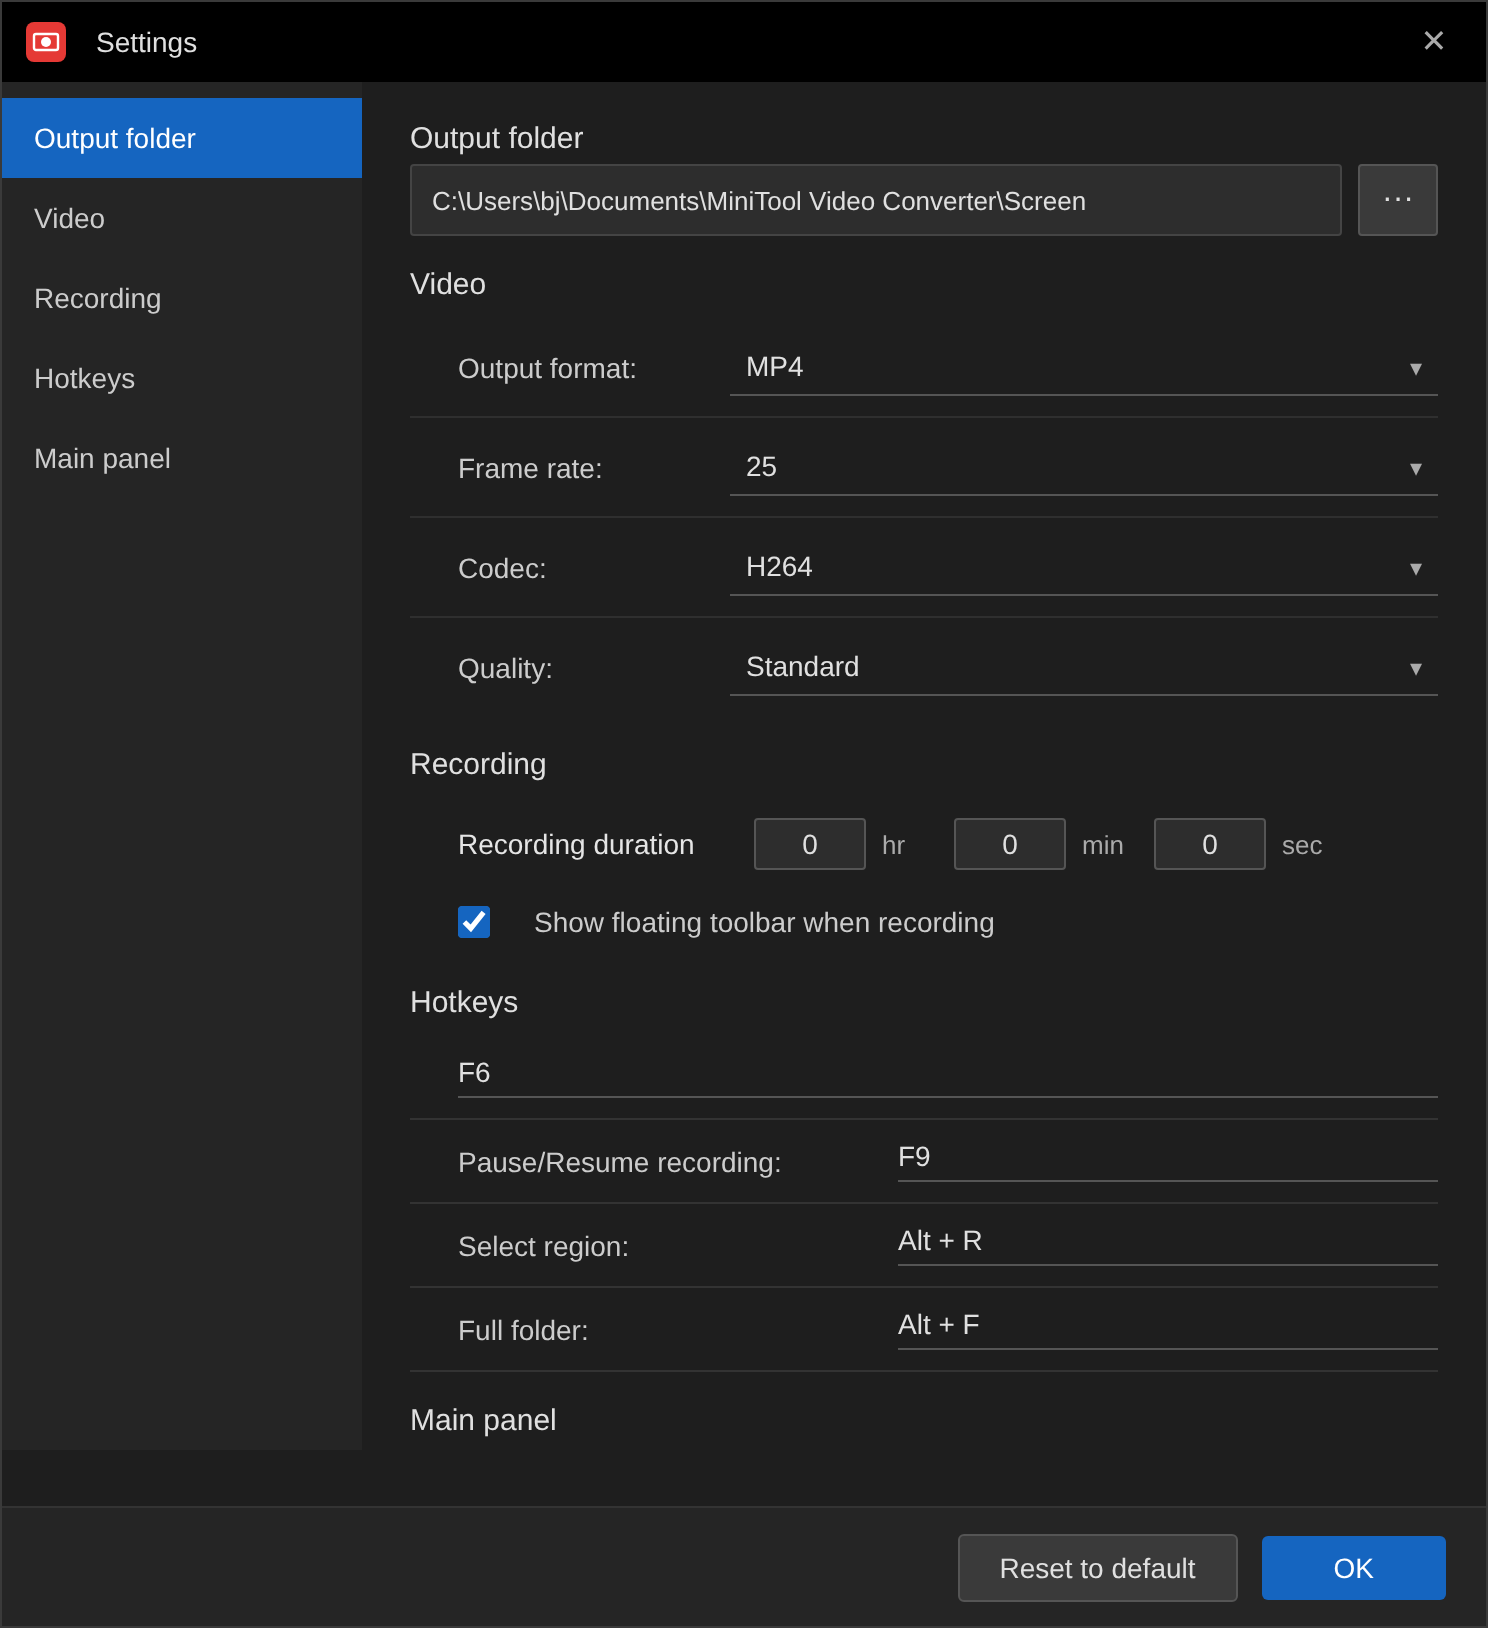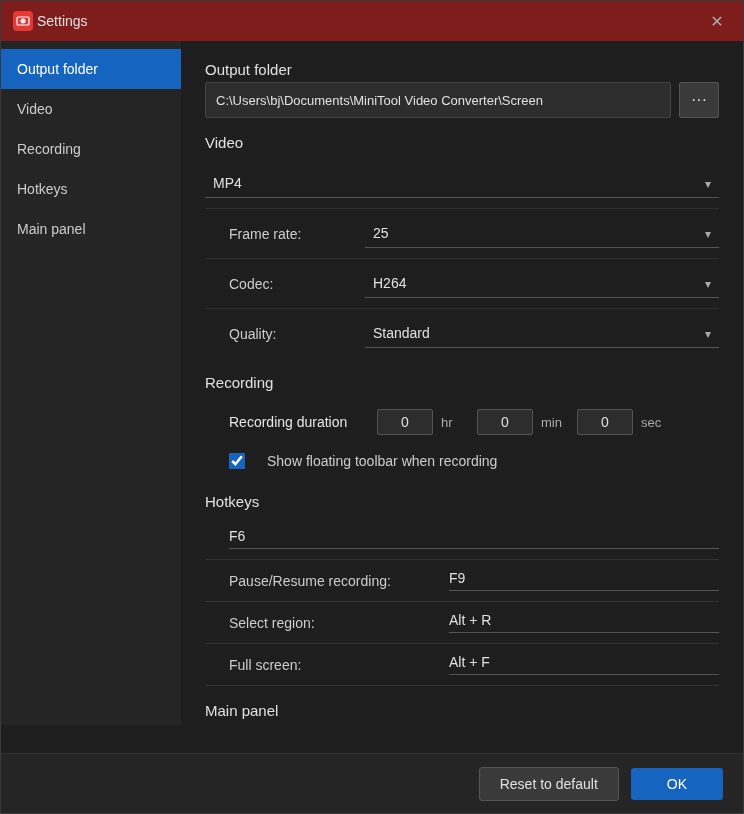--- a/index.html
+++ b/index.html
@@ -14,26 +14,26 @@
     }
     .window {
       width: 744px;
       height: 814px;
       background: #1e1e1e;
       display: flex;
       flex-direction: column;
       border: 1px solid #3a3a3a;
     }
     .title-bar {
-      background: #7f1d1d;
+      background: #000000;
       height: 40px;
       display: flex;
       align-items: center;
       padding: 0 12px;
-      gap: 4px;
+      gap: 15px;
       flex-shrink: 0;
     }
     .title-bar-icon {
       width: 20px;
       height: 20px;
       background: #e53935;
       border-radius: 4px;
       display: flex;
       align-items: center;
       justify-content: center;
@@ -306,20 +306,21 @@
           <input class="folder-path-input" type="text" value="C:\Users\bj\Documents\MiniTool Video Converter\Screen" style="">
           <div class="browse-btn">···</div>
         </div>
       </div>
 
       <div>
         <div class="subsection-title">Video</div>
         <div class="video-inner">
 
           <div class="inner-setting-row">
+            <div class="setting-label">Output format:</div>
             <div class="dropdown-wrapper">
               <select>
                 <option>MP4</option>
                 <option>AVI</option>
                 <option>MOV</option>
                 <option>MKV</option>
                 <option>GIF</option>
               </select>
             </div>
           </div>
@@ -392,21 +393,21 @@
             <span class="hotkey-label">Pause/Resume recording:</span>
             <span class="hotkey-value">F9</span>
           </div>
 
           <div class="hotkey-row">
             <span class="hotkey-label">Select region:</span>
             <span class="hotkey-value">Alt + R</span>
           </div>
 
           <div class="hotkey-row">
-            <span class="hotkey-label">Full screen:</span>
+            <span class="hotkey-label">Full folder:</span>
             <span class="hotkey-value">Alt + F</span>
           </div>
 
         </div>
       </div>
 
       <div>
         <div class="subsection-title">Main panel</div>
       </div>
 

